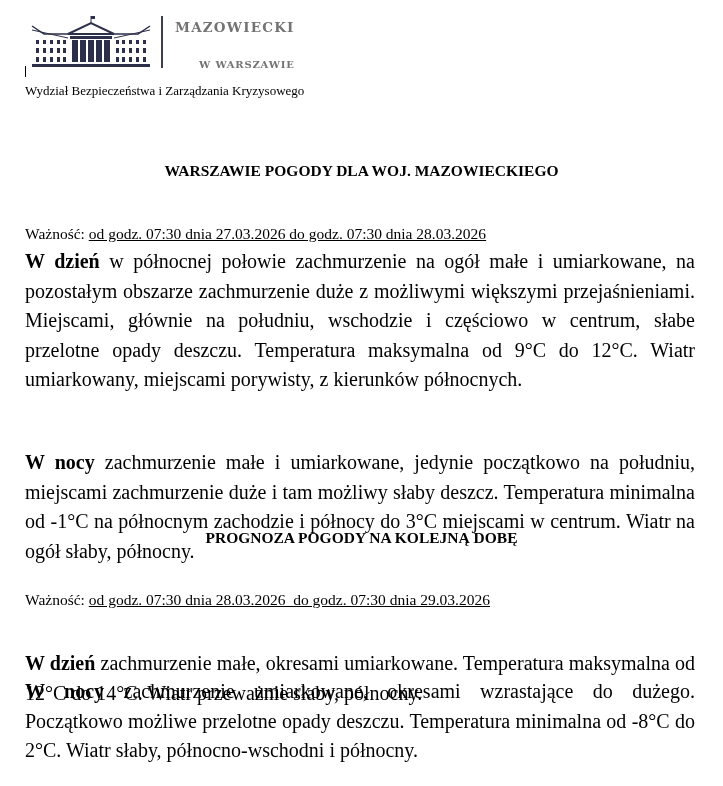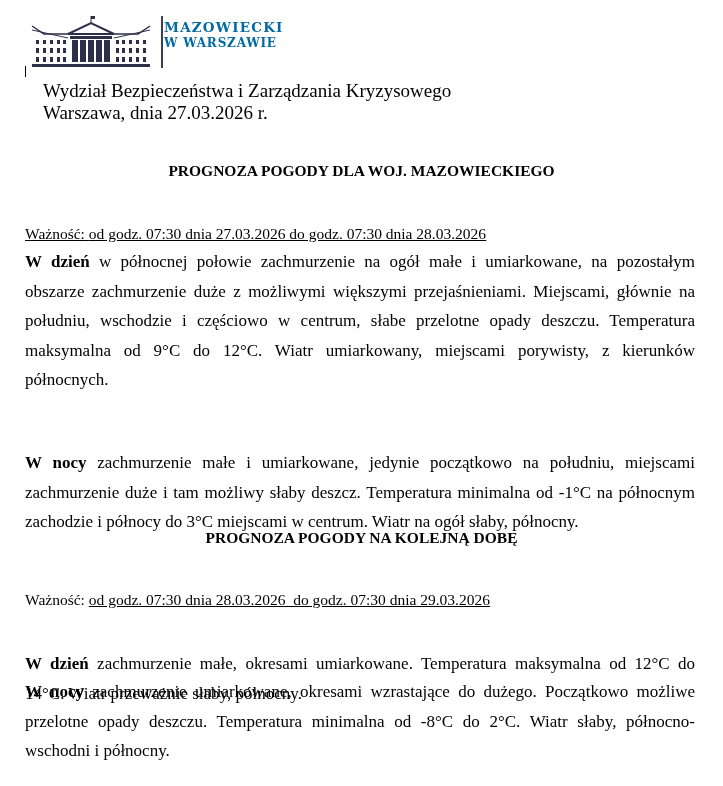--- a/index.html
+++ b/index.html
@@ -1,36 +1,36 @@
 <!DOCTYPE html>
 <html><head>
 <meta charset="utf-8">
 <style>
   html, body { margin: 0; padding: 0; background: #ffffff; }
   body { width: 723px; height: 786px; position: relative; overflow: hidden;
          font-family: "Liberation Serif", "DejaVu Serif", serif; color: #000; }
   .logo { position: absolute; left: 30px; top: 14px; width: 320px; height: 60px; }
   .logo-emblem { position: absolute; left: 0; top: 0; width: 122px; height: 56px; }
   .logo-divider { position: absolute; left: 131px; top: 2px; width: 2px; height: 52px; background: #3a3f55; }
-  .logo-text { position: absolute; left: 134px; top: 5px; color: #0369a1;
-               font-family: "DejaVu Serif", serif; font-weight: bold; letter-spacing: 1.2px; }
+  .logo-text { position: absolute; left: 145px; top: 5px; color: #737373;
+               font-family: "DejaVu Serif", serif; font-weight: bold; letter-spacing: 1.2px; text-align: right; }
   .logo-line1 { font-size: 13.5px; line-height: 17px; }
   .logo-line2 { font-size: 13.5px; line-height: 17px; }
-  .logo-line3 { font-size: 12px; line-height: 14px; letter-spacing: 0.8px; }
+  .logo-line3 { font-size: 10px; line-height: 14px; letter-spacing: 0.8px; margin-top: 22px; }
   .cursor-mark { position: absolute; left: 25px; top: 66px; width: 1px; height: 11px; background: #000; }
 
-  .header-block { position: absolute; left: 43px; top: 82px; font-size: 19px; line-height: 17px; }
+  .header-block { position: absolute; left: 25px; top: 82px; font-size: 13px; line-height: 17px; }
   .header-block .dept { margin-bottom: 5px; }
 
   .section-title { position: absolute; left: 0; width: 723px; text-align: center;
                    font-weight: bold; font-size: 15.5px; }
   .validity { position: absolute; left: 25px; font-size: 15.5px; }
   .validity .range { text-decoration: underline; }
 
-  .para { position: absolute; left: 25px; width: 670px; font-size: 17px; line-height: 29.5px;
+  .para { position: absolute; left: 25px; width: 670px; font-size: 20px; line-height: 29.5px;
           text-align: justify; }
   .para b { font-weight: bold; }
 </style>
 </head>
 <body>
 
 <div class="logo">
   <svg class="logo-emblem" viewBox="0 0 122 56">
     <g fill="#2b2f4a" stroke="#2b2f4a">
 
@@ -90,25 +90,24 @@
   <div class="logo-divider"></div>
   <div class="logo-text">
     <div class="logo-line1">MAZOWIECKI</div>
     <div class="logo-line3">W WARSZAWIE</div>
   </div>
 </div>
 <div class="cursor-mark"></div>
 
 <div class="header-block">
   <div class="dept">Wydział Bezpieczeństwa i Zarządzania Kryzysowego</div>
-  <div>Warszawa, dnia 27.03.2026 r.</div>
 </div>
 
-<div class="section-title" style="top:162px;">PROGNOZA POGODY DLA WOJ. MAZOWIECKIEGO</div>
-<div class="validity" style="top:225px;text-decoration:underline;">
+<div class="section-title" style="top:162px;">WARSZAWIE POGODY DLA WOJ. MAZOWIECKIEGO</div>
+<div class="validity" style="top:225px;">
   <span>Ważność:</span>
   <span class="range">od godz. 07:30 dnia 27.03.2026 do godz. 07:30 dnia 28.03.2026</span>
 </div>
 <div class="para" style="top:247px;">
   <b>W dzień</b><span> w północnej połowie zachmurzenie na ogół małe i umiarkowane, na pozostałym obszarze zachmurzenie duże z możliwymi większymi przejaśnieniami. Miejscami, głównie na południu, wschodzie i częściowo w centrum, słabe przelotne opady deszczu. Temperatura maksymalna od 9°C do 12°C. Wiatr umiarkowany, miejscami porywisty, z kierunków północnych.</span>
 </div>
 <div class="para" style="top:400px;margin-top:48px;">
   <b>W nocy</b><span> zachmurzenie małe i umiarkowane, jedynie początkowo na południu, miejscami zachmurzenie duże i tam możliwy słaby deszcz. Temperatura minimalna od -1°C na północnym zachodzie i północy do 3°C miejscami w centrum. Wiatr na ogół słaby, północny.</span>
 </div>
 

